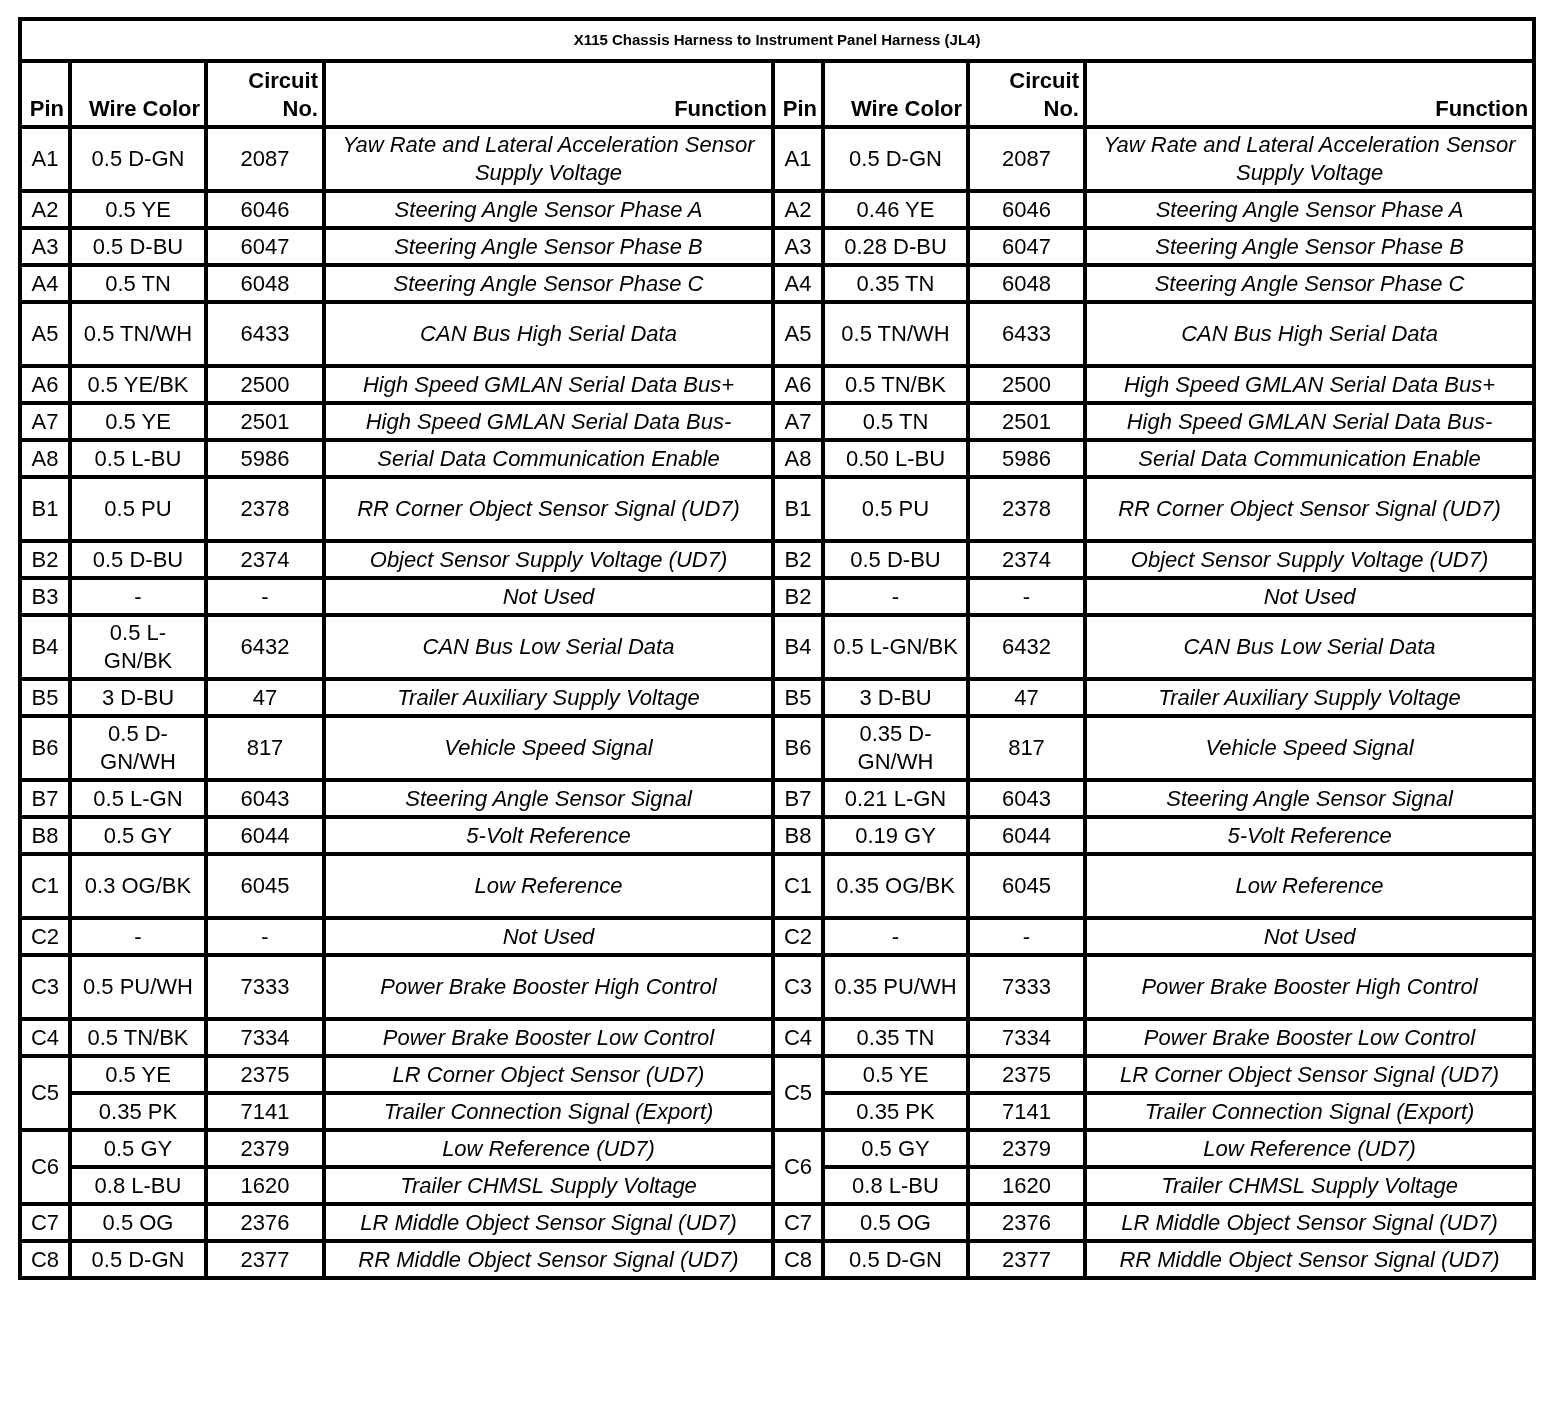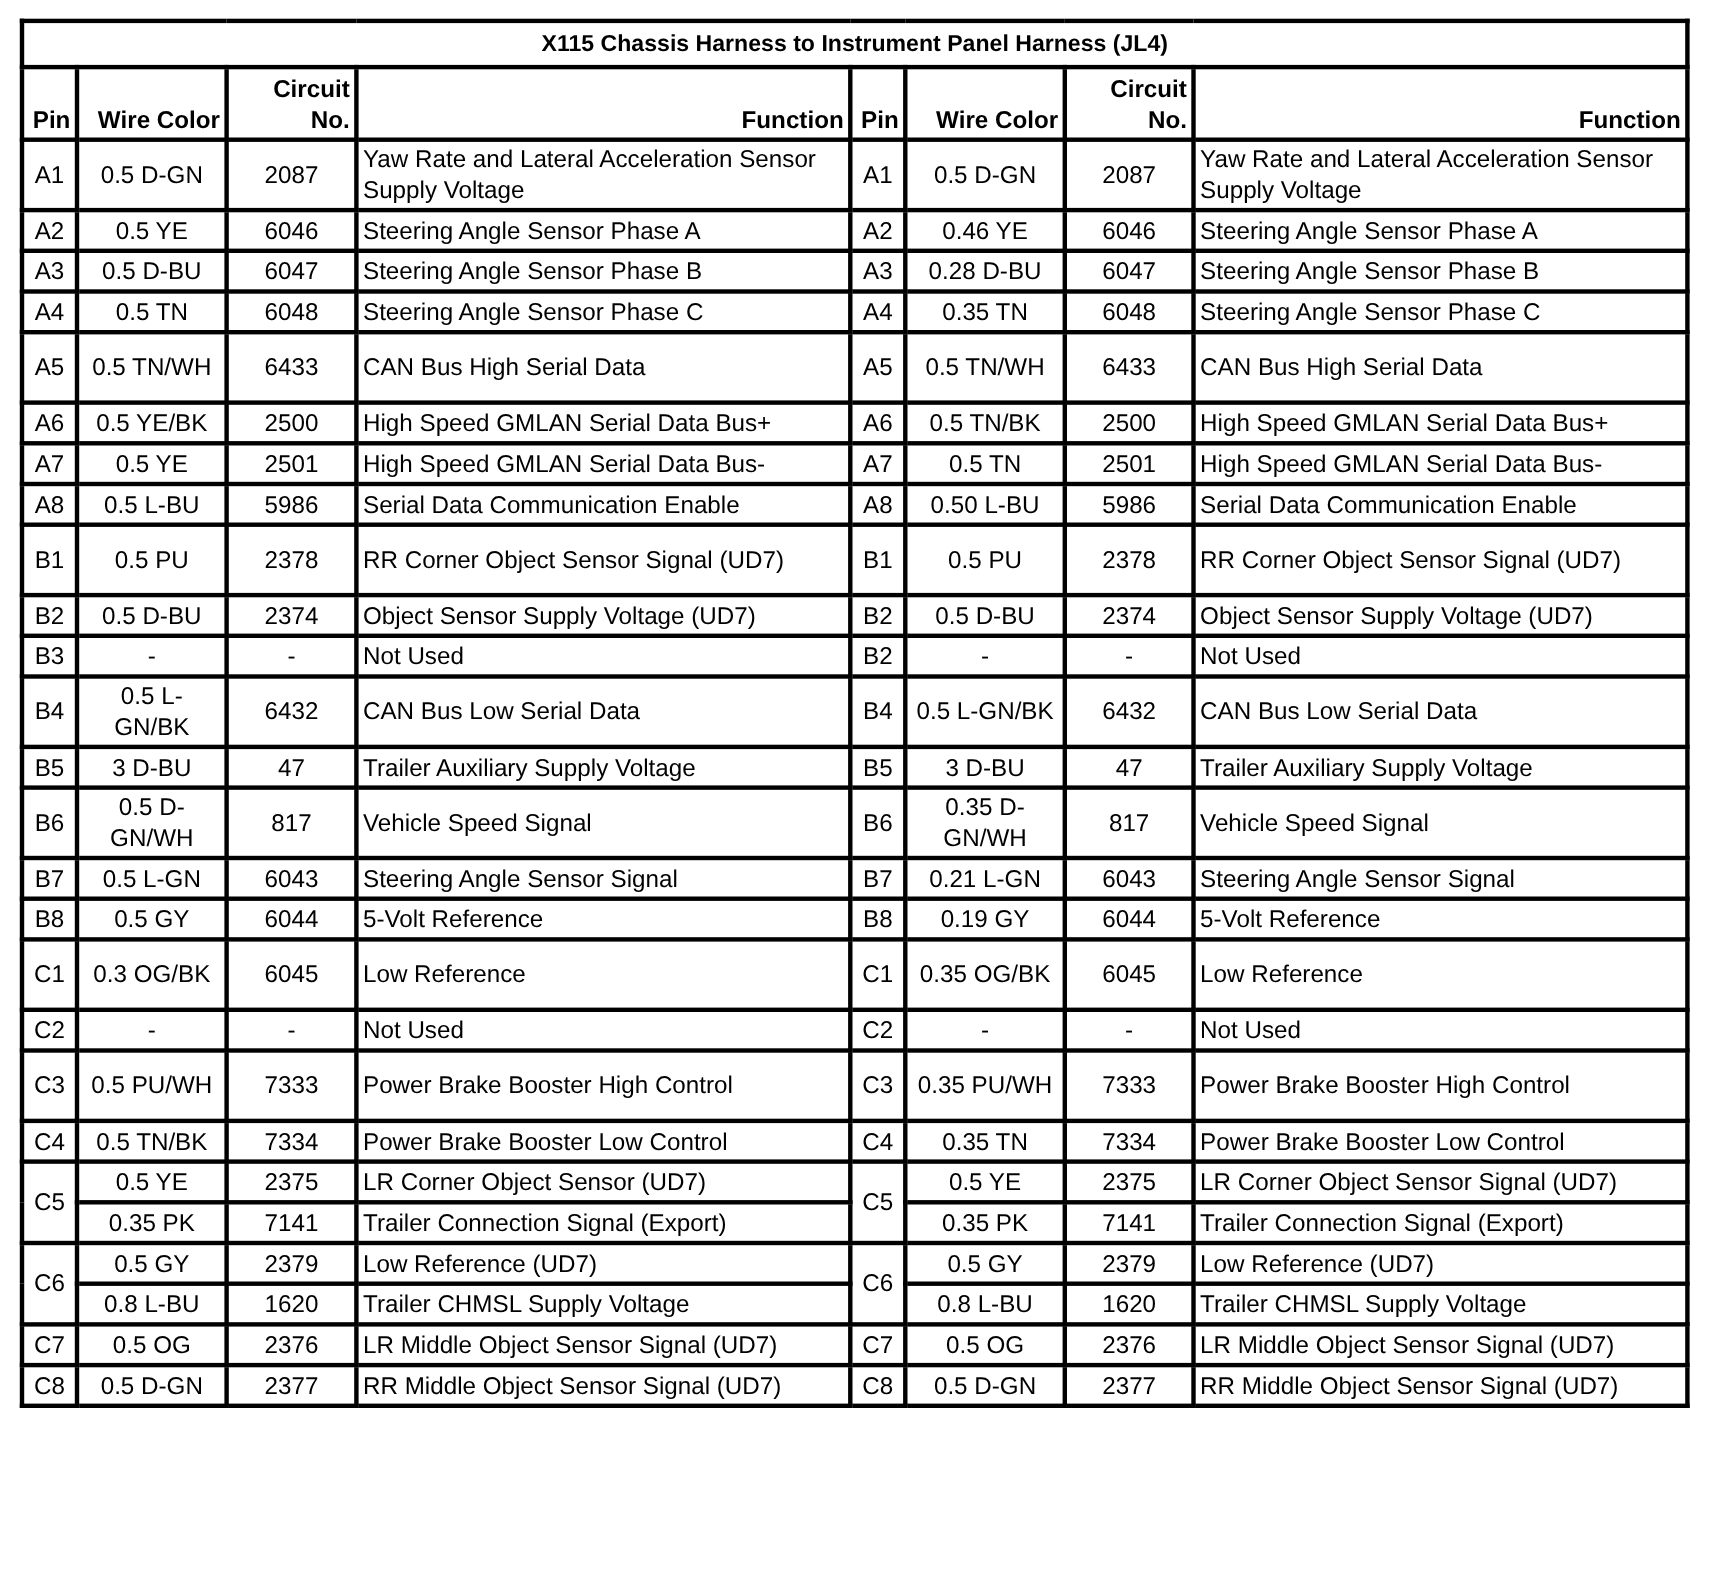--- a/index.html
+++ b/index.html
@@ -11,24 +11,24 @@
     table-layout: fixed;
     font-size: 22px;
   }
   table.pinout td, table.pinout th {
     border: 4px solid #000;
     padding: 0 4px;
     line-height: 28px;
     vertical-align: middle;
   }
   table.pinout th { font-weight: bold; text-align: center; }
-  th.title { height: 38px; font-size: 21px; }
+  th.title { height: 38px; font-size: 15px; }
   tr.hdr th { height: 60px; vertical-align: bottom; padding-bottom: 2px; text-align: right; }
   td.c { text-align: center; }
-  td.l { text-align: left; }
+  td.l { text-align: center; font-style: italic; }
   tr.r1 td { height: 33px; }
   tr.r2 td { height: 60px; }
 </style>
 </head>
 <body>
 
 <table class="pinout">
   <colgroup>
     <col style="width:50px">
       <col style="width:136px">

